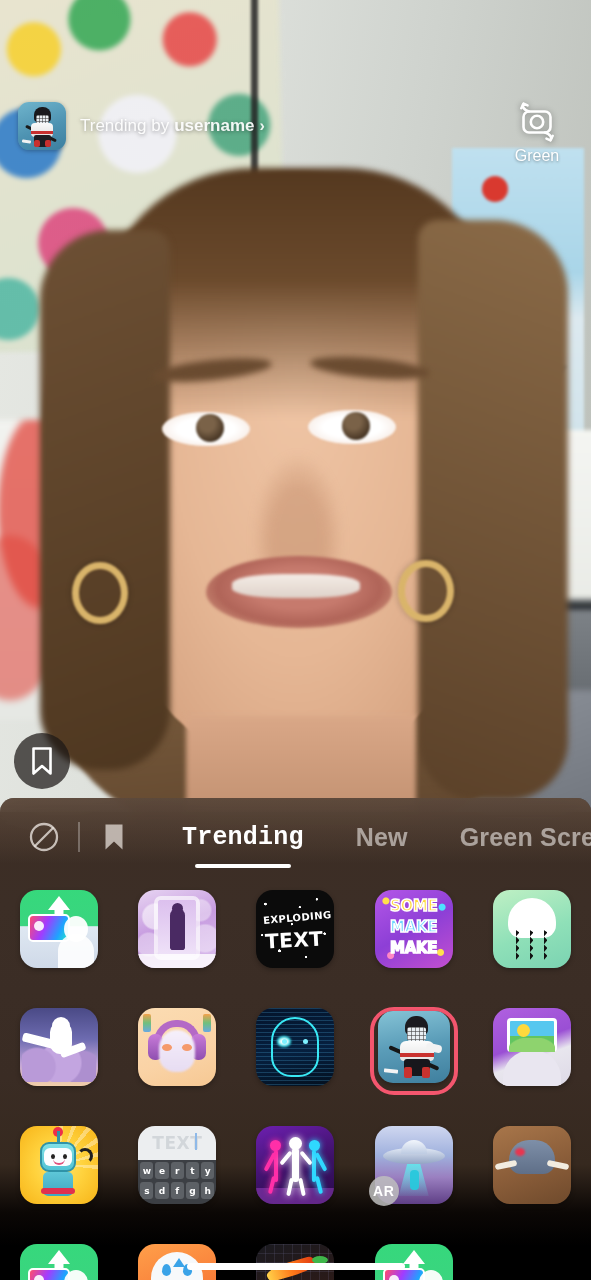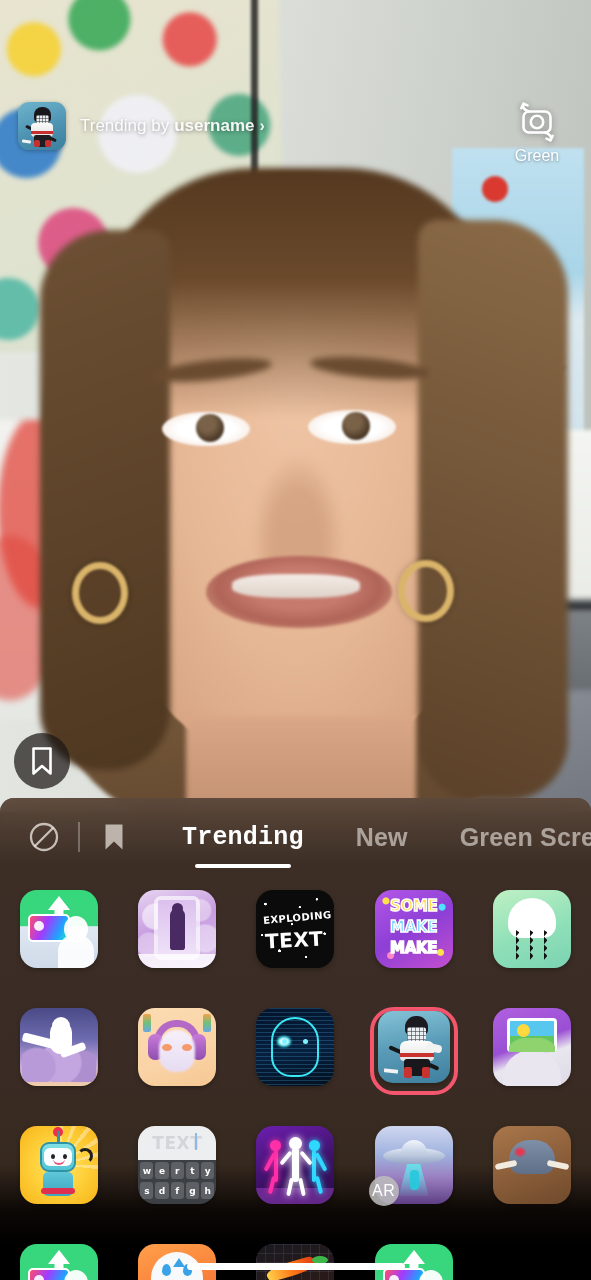--- a/index.html
+++ b/index.html
@@ -241,21 +241,21 @@
     width:78px; height:78px; border-radius:17px; overflow:hidden; position:relative;
     box-shadow:0 2px 5px rgba(0,0,0,.28);
   }
   .fx-cell.selected::before {
     content:""; position:absolute; left:-1px; top:-1px; width:88px; height:88px;
     border:4px solid #f4566e; border-radius:24px; box-sizing:border-box;
   }
   .fx-cell.selected .fx-tile { width:72px; height:72px; border-radius:15px; }
   .ar-badge {
     position:absolute; left:-2px; bottom:-2px; width:30px; height:30px; border-radius:50%;
-    background:rgba(190,190,190,.85); color:#fff; font-size:16px; font-weight:400;
+    background:rgba(190,190,190,.85); color:#fff; font-size:14px; font-weight:700;
     display:flex; align-items:center; justify-content:center; letter-spacing:.5px;margin-top:24px;
   }
 
   
   .t-green-upload { background:linear-gradient(180deg,#36d87c 0%,#3ad57f 46%,#dfe8f2 47%, #cfd9e8 100%); }
   .t-green-upload .arrow { position:absolute; left:50%; top:6px; transform:translateX(-50%);
     width:0;height:0;border-left:11px solid transparent;border-right:11px solid transparent;border-bottom:14px solid #fff; }
   .t-green-upload .arrow-stem { position:absolute; left:50%; top:19px; transform:translateX(-50%); width:9px; height:12px; background:#fff; }
   .t-green-upload .photo { position:absolute; left:8px; top:24px; width:42px; height:28px; border-radius:5px;
     background:linear-gradient(115deg,#ff4d6d 0%, #a23bff 40%, #1fa2ff 75%, #22e8c9 100%); border:2px solid #fff; }

